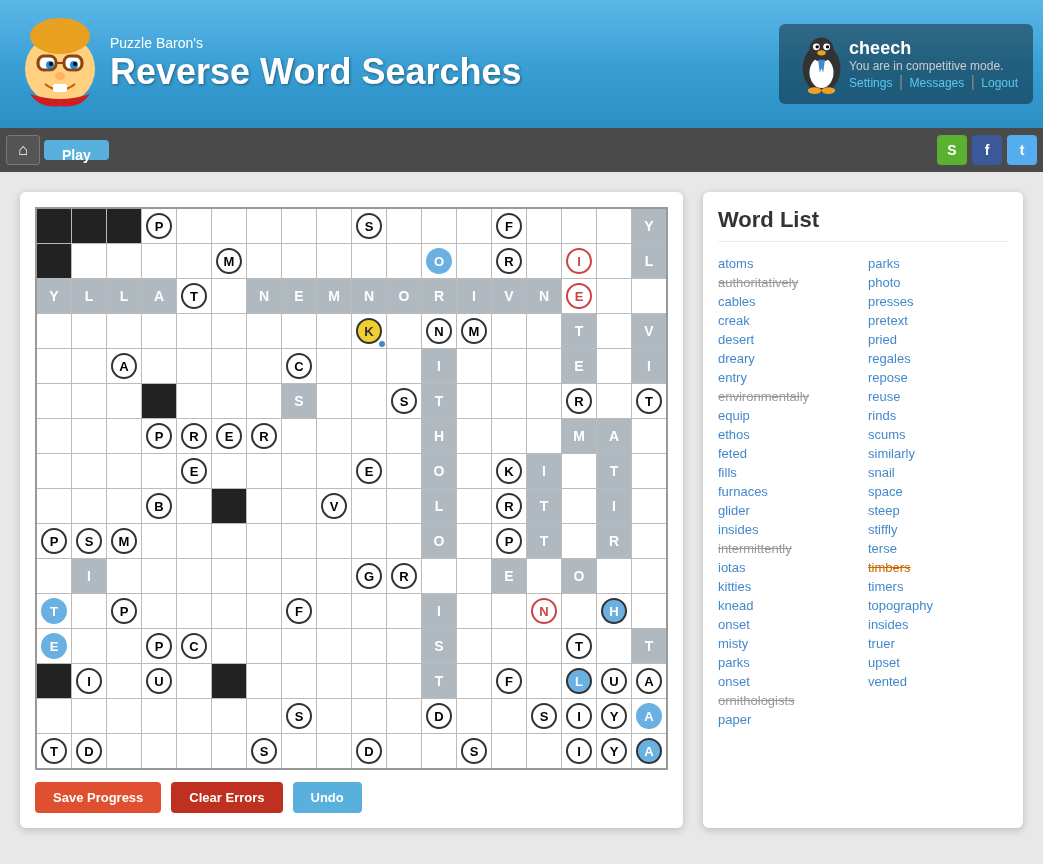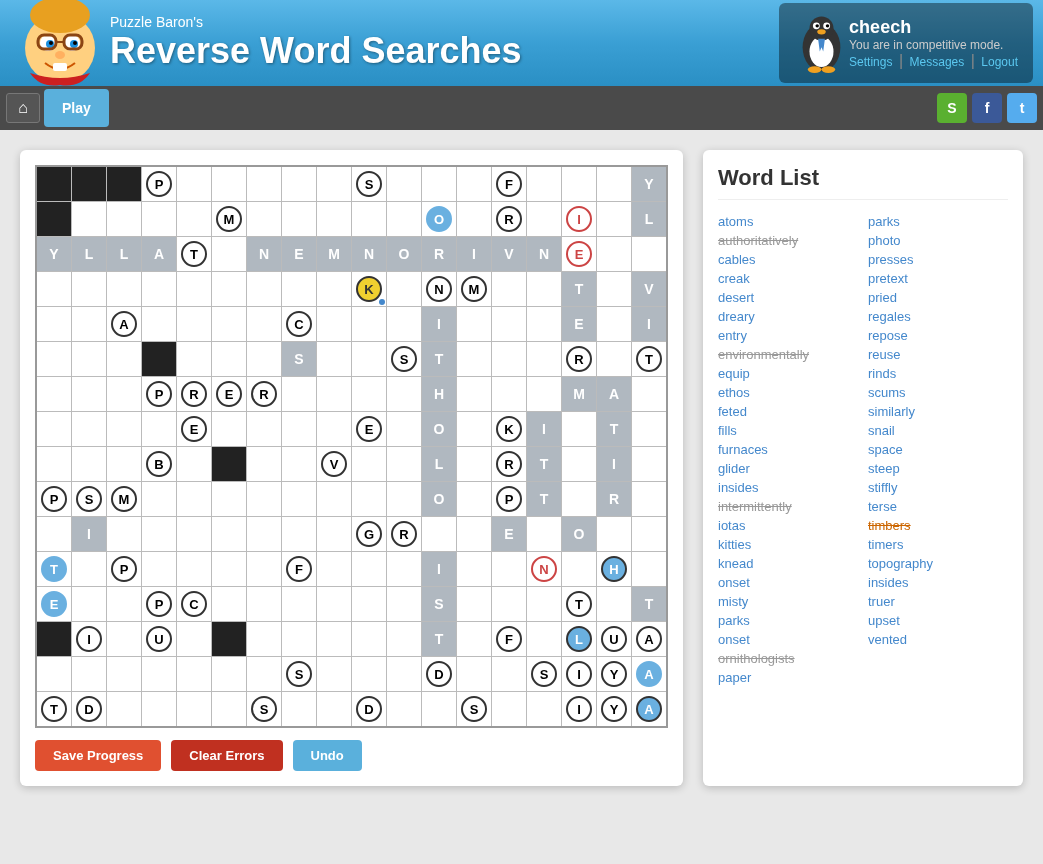--- a/index.html
+++ b/index.html
@@ -1,21 +1,21 @@
 <!DOCTYPE html>
 <html><head>
   <meta charset="utf-8">
   <style>
     * { box-sizing: border-box; margin: 0; padding: 0; }
     body { font-family: Arial, sans-serif; background: #e8e8e8; min-width: 1043px; }
 
     
     .header {
       background: linear-gradient(180deg, #5bb8e8 0%, #3a9fd4 50%, #2a8fc4 100%);
-      height: 86px;
+      height: 128px;
       display: flex;
       align-items: center;
       padding: 0 10px;
       position: relative;
     }
     .header-logo {
       display: flex;
       align-items: center;
       flex: 1;
     }
@@ -79,21 +79,21 @@
     .nav-play {
       background: #5ab0dc;
       color: white;
       font-weight: bold;
       padding: 7px 18px;
       border-radius: 4px;
       border: none;
       cursor: pointer;
       font-size: 14px;
       margin-right: 4px;
-      height: 38px;
+      height: 20px;
     }
     .nav-links {
       display: flex;
       align-items: center;
       flex: 1;
     }
     .nav-link {
       color: #ddd;
       text-decoration: none;
       font-size: 13px;

